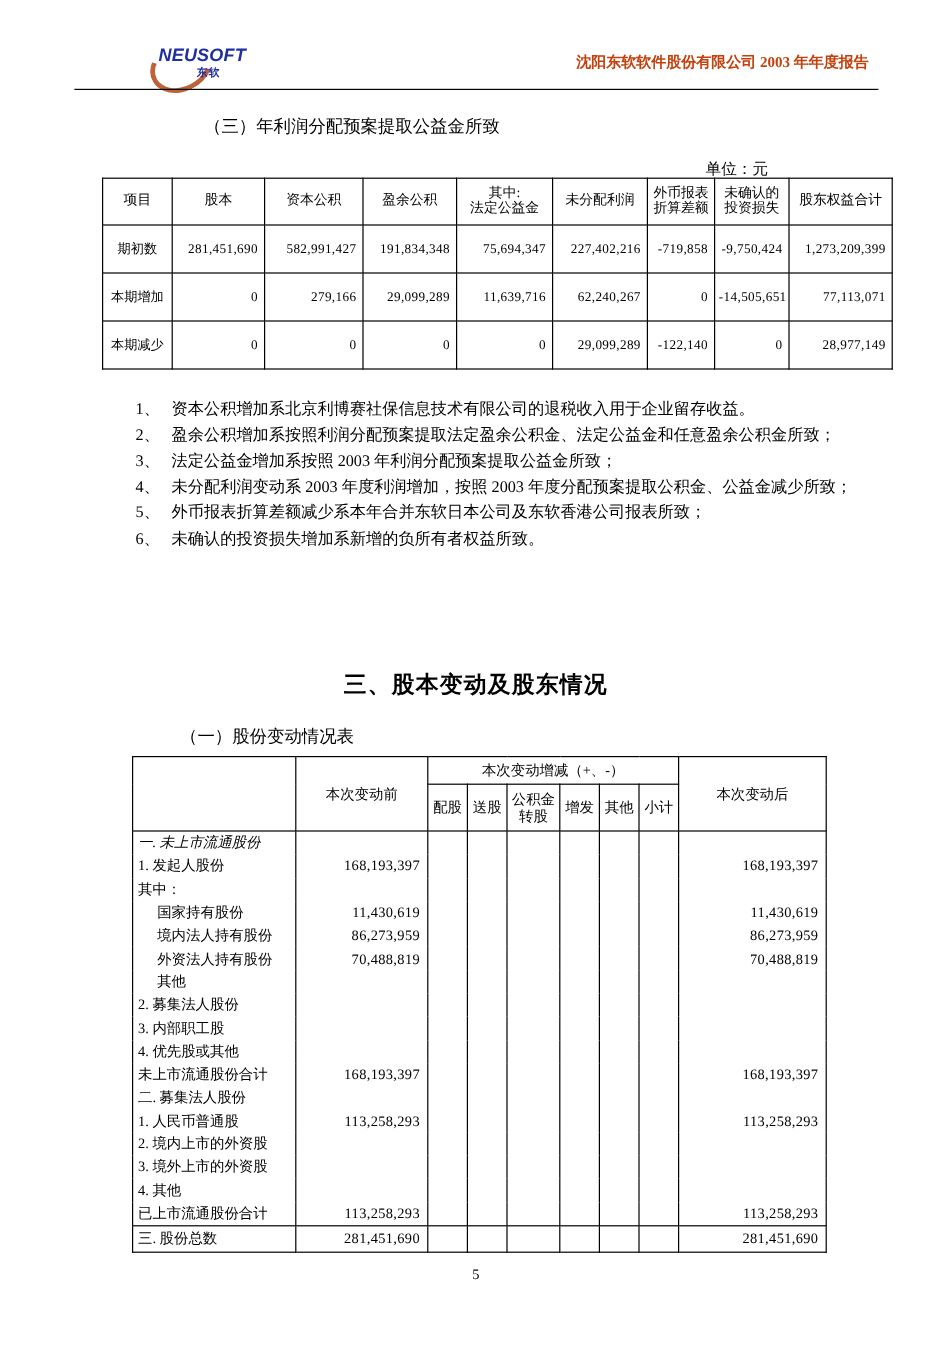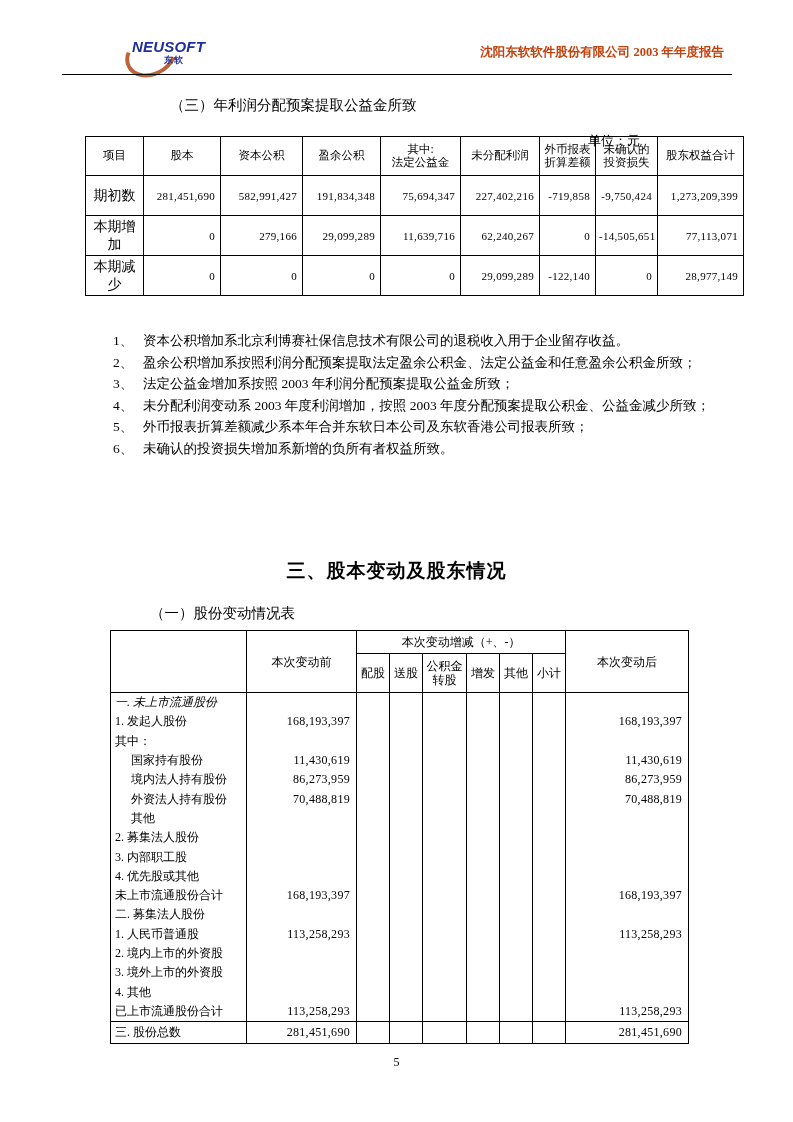--- a/index.html
+++ b/index.html
@@ -142,33 +142,33 @@
   table.doc td, table.doc th {
     border: 1px solid #000;
     padding: 0 3px;
     font-weight: normal;
     vertical-align: middle;
   }
 
   
   #equity-table {
     left: 85px;
-    top: 136px;
+    top: 148px;
     width: 638px;
   }
   #equity-table th {
     text-align: center;
     height: 38px;
     line-height: 13.5px;
     font-size: 11.5px;
   }
   #equity-table td.rowlabel {
     text-align: center;
     height: 39px;
-    font-size: 14px;
+    font-size: 11px;
   }
   #equity-table td.num {
     text-align: right;
     padding-right: 5px;
     font-size: 11px;
     letter-spacing: 0.3px;
     height: 39px;
   }
 
   

